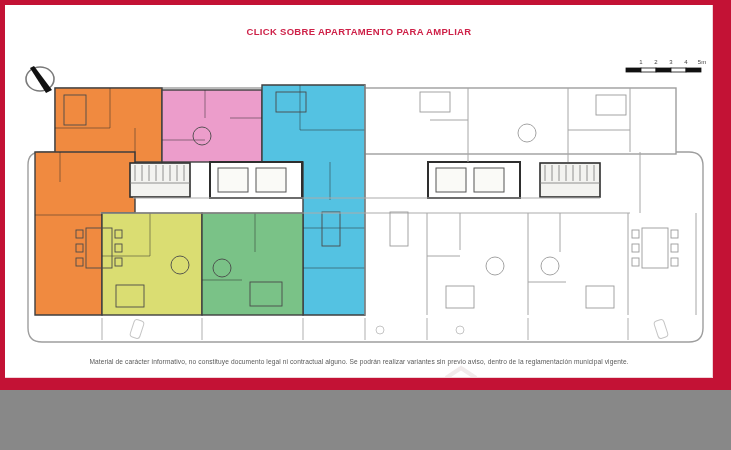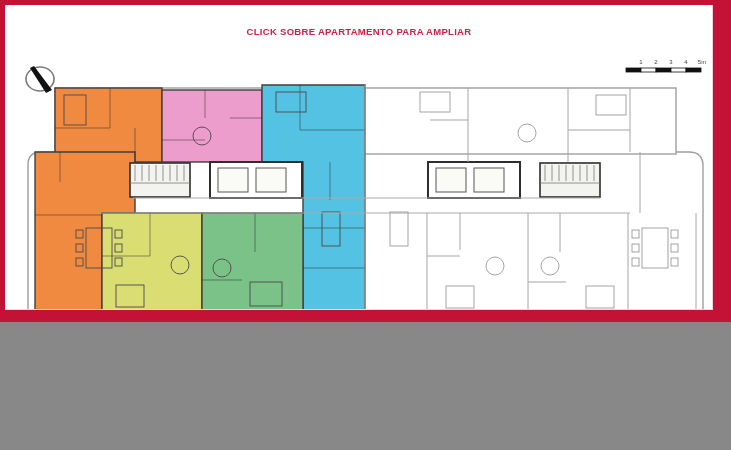--- a/index.html
+++ b/index.html
@@ -1,16 +1,16 @@
 <!DOCTYPE html>
 <html><head>
 <meta charset="utf-8">
 <style>
   html,body{margin:0;padding:0;background:#888;}
-  .stage{position:relative;width:731px;height:322px;background:#FFFFFF;overflow:hidden;
+  .stage{position:relative;width:731px;height:390px;background:#FFFFFF;overflow:hidden;
          font-family:"Liberation Sans", sans-serif;}
   
   .frame{position:absolute;inset:0;border-style:solid;border-width:5px 18px 12px 5px;
          border-color:#C31235;pointer-events:none;z-index:30;}
   .hairline-b{position:absolute;left:5px;right:18px;bottom:12px;height:1px;background:#F0D3D9;z-index:31;}
   .hairline-r{position:absolute;top:5px;bottom:12px;right:18px;width:1px;background:#F0D3D9;z-index:31;}
   .title{position:absolute;top:26px;left:5px;right:18px;text-align:center;
          font-size:9.5px;font-weight:bold;letter-spacing:.3px;color:#CE2148;z-index:5;}
   .disclaimer{position:absolute;top:358px;left:5px;right:18px;text-align:center;
          font-size:6.6px;color:#5A5A5A;letter-spacing:.1px;z-index:5;}

